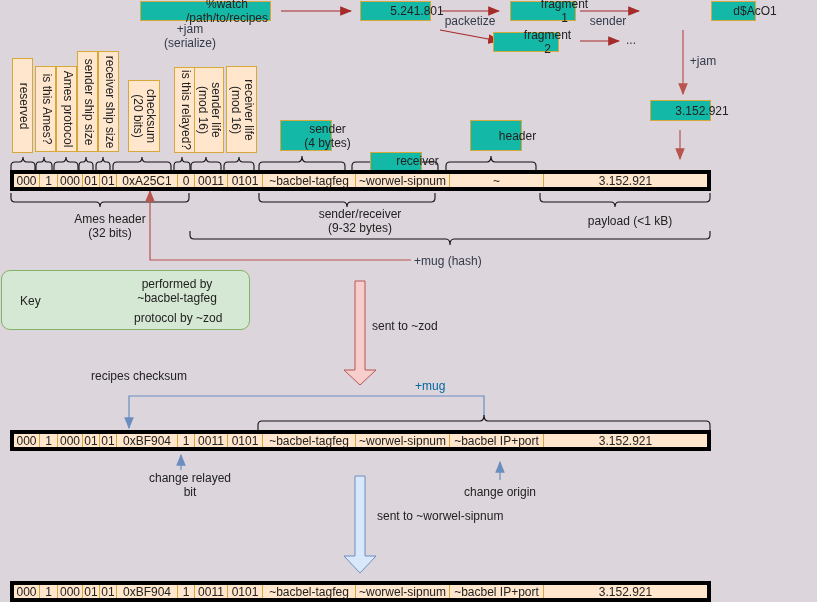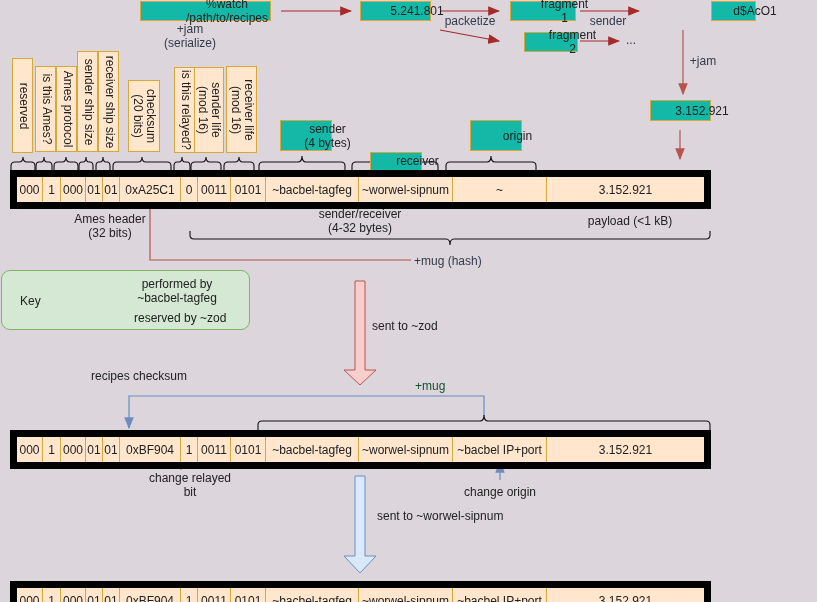--- a/index.html
+++ b/index.html
@@ -4,22 +4,22 @@
 <style>
   html, body { margin:0; padding:0; }
   body { width:817px; height:602px; background:#dcd5dc; position:relative; overflow:hidden;
          font-family:"Liberation Sans", sans-serif; font-size:12px; color:#222; }
   .box { position:absolute; background:#14b8a6; border:1px solid #d6a83a; box-sizing:border-box;
          display:flex; align-items:center; justify-content:center; text-align:center; line-height:14px;padding-left:43px; }
   .lbl { position:absolute; text-align:center; line-height:14px; white-space:nowrap; }
   .vbox { position:absolute; background:#ffe6cc; border:1px solid #d6a83a; box-sizing:border-box; }
   .vbox span { position:absolute; left:50%; top:50%; transform:translate(-50%,-50%) rotate(90deg);
                white-space:nowrap; text-align:center; line-height:13px; }
-  .row { position:absolute; left:10px; width:701px; height:39px; display:flex;
-         border:7px solid #000000; background:#ffe6cc; box-sizing:border-box; }
+  .row { position:absolute; left:10px; width:701px; height:21px; display:flex;
+         border:4px solid #000000; background:#ffe6cc; box-sizing:border-box; }
   .row .cell { border-right:1px solid #d6a83a; box-sizing:border-box; display:flex; align-items:center;
                justify-content:center; white-space:nowrap; font-size:12px; }
   .row .cell:last-child { border-right:none; }
   svg.overlay { position:absolute; left:0; top:0; }
   .keybox { position:absolute; left:1px; top:270px; width:249px; height:60px; background:#d5e8d4;
             border:1px solid #82b366; border-radius:9px; box-sizing:border-box; }
 </style>
 </head>
 <body>
 
@@ -87,21 +87,21 @@
   </div>
 <div class="lbl" style="left:150px;top:22px;width:80px;white-space:pre;color:#333a4a;">+jam
 (serialize)</div>
 <div class="box" style="left:360px;top:1px;width:71px;height:20px;text-align:right;">
     <span>5.241.801</span>
   </div>
 <div class="lbl" style="left:440px;top:14px;width:60px;color:#333a4a;">packetize</div>
 <div class="box" style="left:510px;top:1px;width:66px;height:20px;">
     <span>fragment 1</span>
   </div>
-<div class="box" style="left:524px;top:32px;width:54px;height:20px;">
+<div class="box" style="left:493px;top:32px;width:66px;height:20px;">
     <span>fragment 2</span>
   </div>
 <div class="lbl" style="left:585px;top:14px;width:46px;color:#333a4a;">sender</div>
 <div class="lbl" style="left:624px;top:33px;width:14px;color:#333a4a;">...</div>
 <div class="box" style="left:676px;top:1px;width:36px;height:20px;margin-left:35px;">
     <span>d$AcO1</span>
   </div>
 <div class="lbl" style="left:688px;top:54px;width:30px;color:#333a4a;">+jam</div>
 <div class="box" style="left:650px;top:100px;width:61px;height:21px;">
     <span>3.152.921</span>
@@ -136,21 +136,21 @@
 <div class="vbox" style="left:226px;top:66px;width:31px;height:87px;">
     <span style="white-space:pre;">receiver life
 (mod 16)</span>
   </div>
 
 <div class="box" style="left:280px;top:120px;width:52px;height:31px;white-space:pre;text-align:center;"><span>sender
 (4 bytes)</span></div>
 <div class="box" style="left:370px;top:120px;width:52px;height:31px;white-space:pre;margin-top:32px;"><span>receiver
 (4 bytes)</span></div>
 <div class="box" style="left:470px;top:120px;width:52px;height:31px;">
-    <span>origin</span>
+    <span>header</span>
   </div>
 
 <div class="row" style="top:170px;">
     <div class="cell" style="width: 26px;">000</div>
     <div class="cell" style="width: 18px;">1</div>
     <div class="cell" style="width: 25px;">000</div>
     <div class="cell" style="width: 17px;">01</div>
     <div class="cell" style="width: 17px;">01</div>
     <div class="cell" style="width: 61px;">0xA25C1</div>
     <div class="cell" style="width: 17px;">0</div>
@@ -188,30 +188,30 @@
     <div class="cell" style="width: 35px;">0101</div>
     <div class="cell" style="width: 93px;">~bacbel-tagfeg</div>
     <div class="cell" style="width: 94px;">~worwel-sipnum</div>
     <div class="cell" style="width: 94px;">~bacbel IP+port</div>
     <div class="cell" style="width: 171px; flex: 1 1 0%;">3.152.921</div>
   </div>
 
 <div class="lbl" style="left:55px;top:212px;width:110px;white-space:pre;">Ames header
 (32 bits)</div>
 <div class="lbl" style="left:300px;top:207px;width:120px;white-space:pre;">sender/receiver
-(4-32 bytes)</div>
+(9-32 bytes)</div>
 <div class="lbl" style="left:570px;top:214px;width:120px;">payload (&lt;1 kB)</div>
 <div class="lbl" style="left:414px;top:254px;width:72px;text-align:left;color:#333a4a;">+mug (hash)</div>
 
 <div class="keybox">
   <div class="lbl" style="left:18px;top:23px;">Key</div>
   <div class="lbl" style="left:130px;top:6px;width:90px;white-space:pre;">performed by
 ~bacbel-tagfeg</div>
-  <div class="lbl" style="left:132px;top:40px;text-align:left;">reserved by ~zod</div>
+  <div class="lbl" style="left:132px;top:40px;text-align:left;">protocol by ~zod</div>
 </div>
 
 <div class="lbl" style="left:372px;top:319px;text-align:left;">sent to ~zod</div>
 <div class="lbl" style="left:91px;top:369px;text-align:left;">recipes checksum</div>
-<div class="lbl" style="left:415px;top:379px;text-align:left;color:#14532d;">+mug</div>
+<div class="lbl" style="left:415px;top:379px;text-align:left;color:#0369a1;">+mug</div>
 <div class="lbl" style="left:140px;top:471px;width:100px;white-space:pre;">change relayed
 bit</div>
 <div class="lbl" style="left:460px;top:485px;width:80px;">change origin</div>
 <div class="lbl" style="left:377px;top:509px;text-align:left;">sent to ~worwel-sipnum</div>
 
 </body></html>

